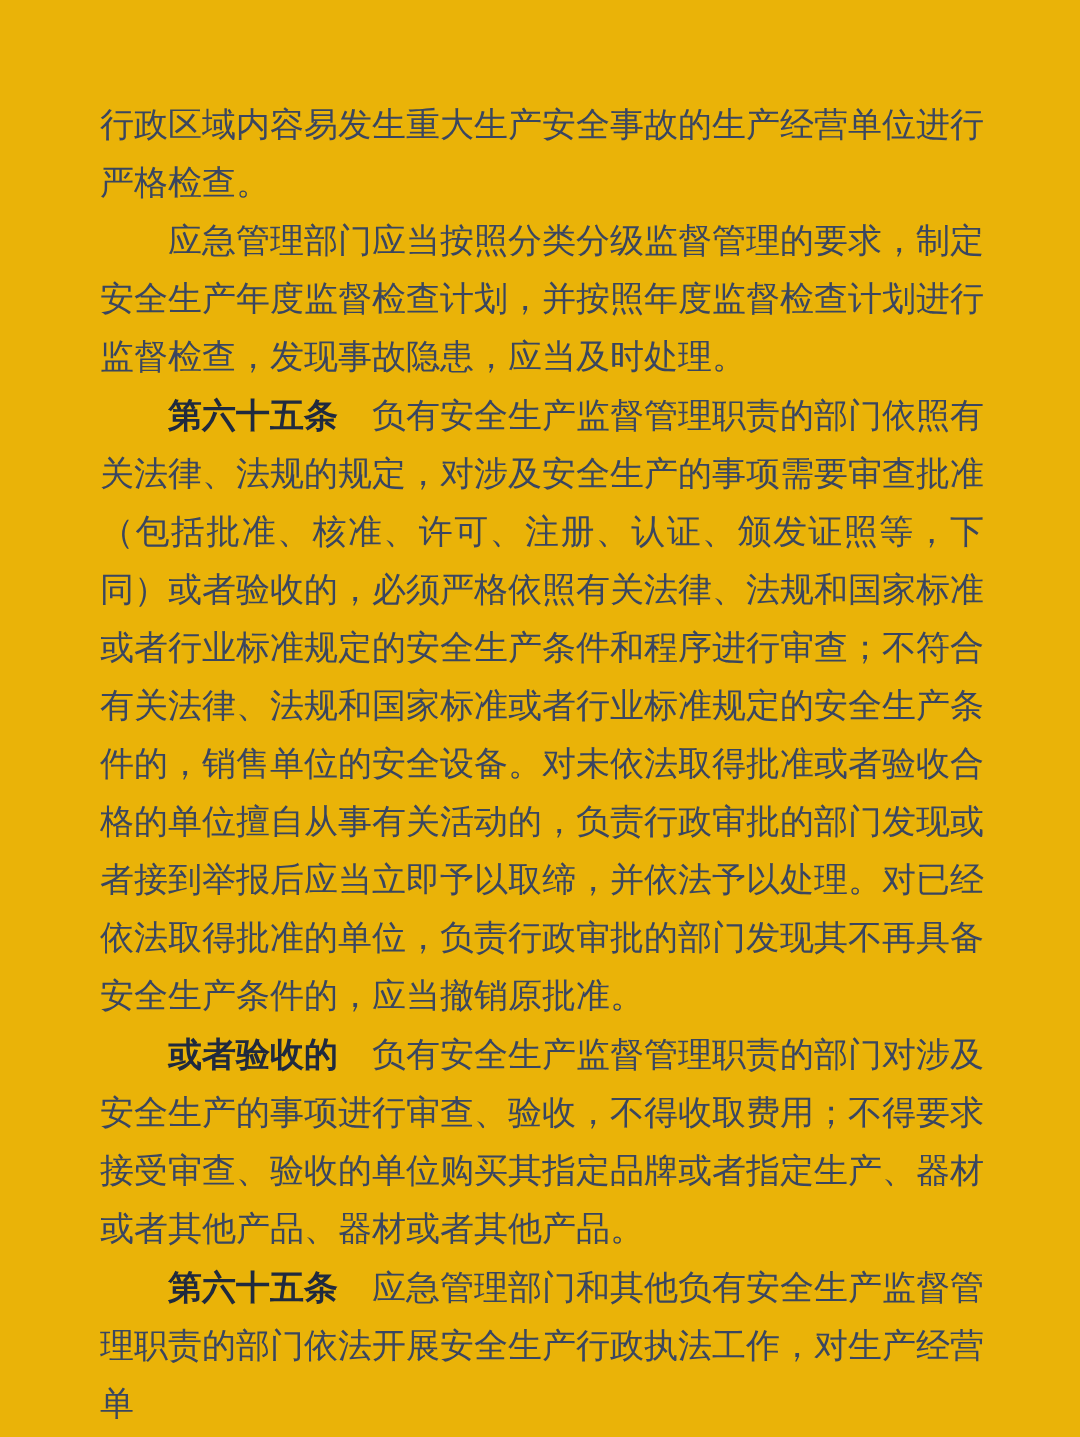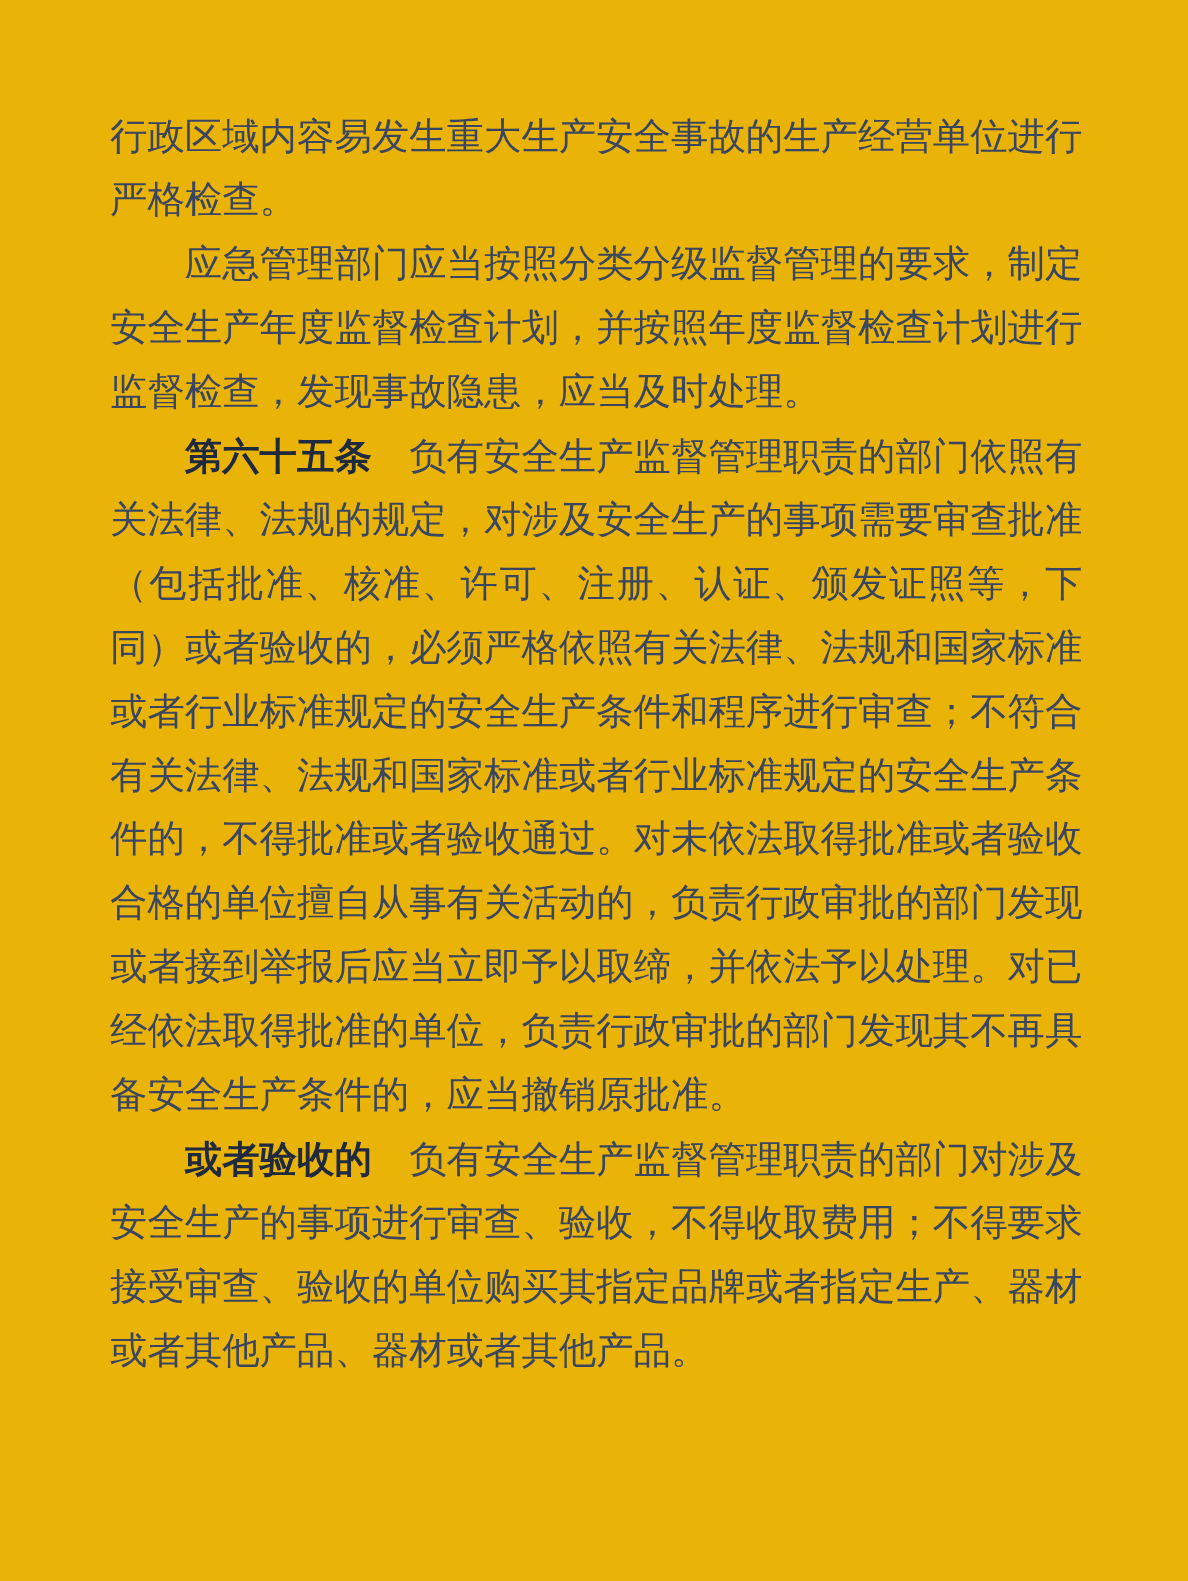--- a/index.html
+++ b/index.html
@@ -43,16 +43,17 @@
     font-weight: 400;
   }
 </style>
 </head>
 <body>
 
 <div class="page">
   <div class="document-body" style="color: rgb(58, 70, 96);">
       <p class="para"><span class="body-run">行政区域内容易发生重大生产安全事故的生产经营单位进行严格检查。</span></p>
       <p class="para indent"><span class="body-run">应急管理部门应当按照分类分级监督管理的要求，制定安全生产年度监督检查计划，并按照年度监督检查计划进行监督检查，发现事故隐患，应当及时处理。</span></p>
-      <p class="para indent"><span class="article-no">第六十五条</span><span class="body-run">　负有安全生产监督管理职责的部门依照有关法律、法规的规定，对涉及安全生产的事项需要审查批准（包括批准、核准、许可、注册、认证、颁发证照等，下同）或者验收的，必须严格依照有关法律、法规和国家标准或者行业标准规定的安全生产条件和程序进行审查；不符合有关法律、法规和国家标准或者行业标准规定的安全生产条件的，不得批准或者验收通过。对未依法取得批准或者验收合格的单位擅自从事有关活动的，负责行政审批的部门发现或者接到举报后应当立即予以取缔，并依法予以处理。对已经依法取得批准的单位，负责行政审批的部门发现其不再具备安全生产条件的，应当撤销原批准。</span></p>
+      <p class="para indent"><span class="article-no">第六十五条</span><span class="body-run">　负有安全生产监督管理职责的部门依照有关法律、法规的规定，对涉及安全生产的事项需要审查批准（包括批准、核准、许可、注册、认证、颁发证照等，下同）或者验收的，必须严格依照有关法律、法规和国家标准或者行业标准规定的安全生产条件和程序进行审查；不符合有关法律、法规和国家标准或者行业标准规定的安全生产条件的，销售单位的安全设备。对未依法取得批准或者验收合格的单位擅自从事有关活动的，负责行政审批的部门发现或者接到举报后应当立即予以取缔，并依法予以处理。对已经依法取得批准的单位，负责行政审批的部门发现其不再具备安全生产条件的，应当撤销原批准。</span></p>
       <p class="para indent"><span class="article-no">或者验收的</span><span class="body-run">　负有安全生产监督管理职责的部门对涉及安全生产的事项进行审查、验收，不得收取费用；不得要求接受审查、验收的单位购买其指定品牌或者指定生产、器材或者其他产品、器材或者其他产品。</span></p>
+      <p class="para indent"><span class="article-no">第六十五条</span><span class="body-run">　应急管理部门和其他负有安全生产监督管理职责的部门依法开展安全生产行政执法工作，对生产经营单</span></p>
     </div>
 </div>
 
 </body></html>

